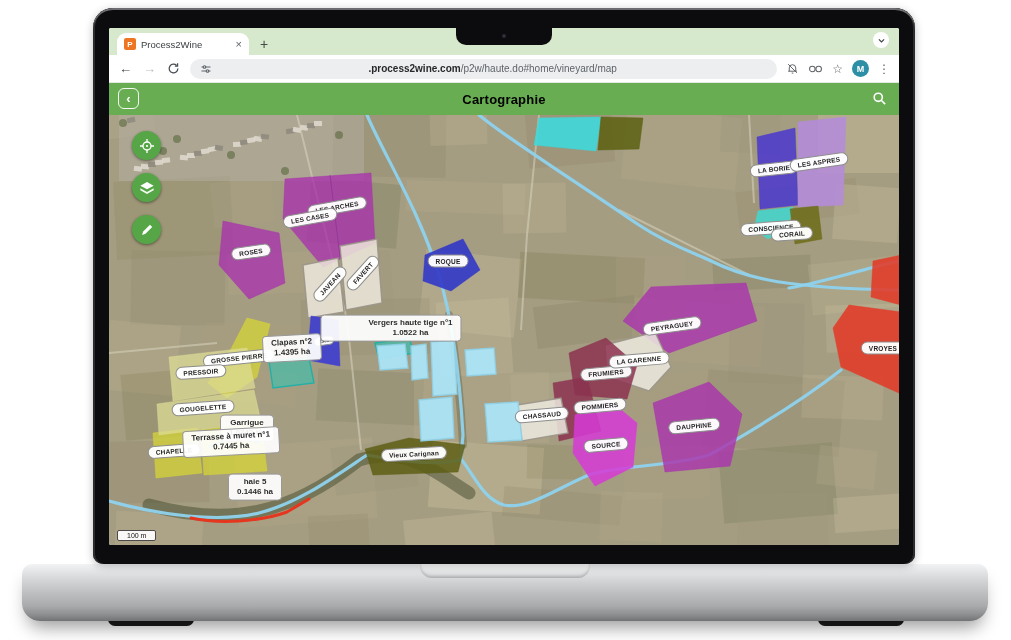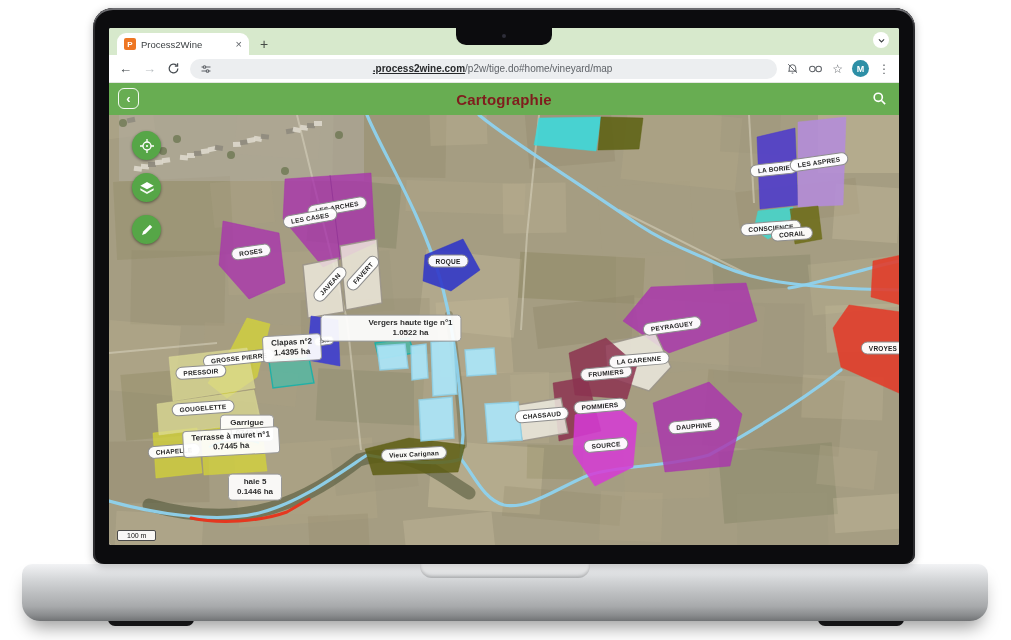--- a/index.html
+++ b/index.html
@@ -27,31 +27,31 @@
   .favicon{width:12px;height:12px;border-radius:2px;color:#fff;font-size:8px;font-weight:bold;display:flex;align-items:center;justify-content:center;flex:none;}
   .tab-title{font-size:9.5px;color:#3c4043;flex:1;white-space:nowrap;overflow:hidden;}
   .tab-close{font-size:11px;color:#5f6368;flex:none;cursor:default;}
   .newtab{margin-left:11px;margin-bottom:4px;font-size:14px;line-height:1;color:#454b46;}
   .tab-chevron{position:absolute;right:10px;top:4px;width:16px;height:16px;border-radius:50%;background:#fff;display:flex;align-items:center;justify-content:center;}
   .toolbar{height:28px;background:#fff;display:flex;align-items:center;padding:0 9px;gap:9px;border-bottom:1px solid #e4e7e2;box-sizing:border-box;}
   .nav-ic{font-size:13px;color:#3f4549;width:15px;text-align:center;line-height:1;}
   .nav-ic.disabled{color:#b9bec2;}
   .urlpill{flex:1;height:20px;background:#eceef0;border-radius:11px;display:flex;align-items:center;padding:0 10px;gap:6px;min-width:0;}
   .url{flex:1;text-align:center;font-size:10px;color:#5f6368;white-space:nowrap;overflow:hidden;}
-  .url b{color:#27292b;font-weight:600;text-decoration:underline;}
+  .url b{color:#27292b;font-weight:600;}
   .tb-right{display:flex;align-items:center;gap:9px;}
   .star{font-size:12px;color:#5f6368;line-height:1;}
   .avatar{width:17px;height:17px;border-radius:50%;color:#fff;font-size:9px;font-weight:bold;display:flex;align-items:center;justify-content:center;}
   .kebab{font-size:12px;color:#5f6368;line-height:1;}
 
   
   .appbar{height:32px;display:flex;align-items:center;position:relative;}
   .backbtn{position:absolute;left:9px;top:5px;width:21px;height:21px;border:1.5px solid rgba(255,255,255,.92);border-radius:6px;color:#fff;
            display:flex;align-items:center;justify-content:center;font-size:13px;font-weight:bold;line-height:1;box-sizing:border-box;background:transparent;}
-  .apptitle{width:100%;text-align:center;color:#7f1d1d;font-weight:bold;font-size:15px;letter-spacing:.2px;}
+  .apptitle{width:100%;text-align:center;color:#000000;font-weight:bold;font-size:13px;letter-spacing:.2px;}
   .searchbtn{position:absolute;right:12px;top:8px;display:flex;}
 
   
   .map{height:430px;position:relative;background:#a59d82;overflow:hidden;}
   .map svg.base-svg{position:absolute;left:0;top:0;z-index:5;}
   .tools{position:absolute;left:23px;top:16px;display:flex;flex-direction:column;gap:13px;z-index:30;}
   .toolbtn{width:29px;height:29px;border-radius:50%;background:#56a647;display:flex;align-items:center;justify-content:center;
            box-shadow:0 1px 3px rgba(0,0,0,.45);border:none;padding:0;}
   .lbl{position:absolute;white-space:nowrap;z-index:20;}
   .pill{background:rgba(255,255,255,.96);border:1px solid #8d8d8d;border-radius:9px;padding:2px 7px;font-size:6.5px;font-weight:bold;color:#1f1f1f;letter-spacing:.2px;}
@@ -96,21 +96,21 @@
         <path d="M20 12 a8 8 0 1 1 -2.3 -5.6"></path>
           <path d="M19.5 2.5 v5 h-5"></path>
       </svg>
       <div class="urlpill">
         <svg width="12" height="12" viewBox="0 0 24 24" stroke="#5f6368" stroke-width="2.2" fill="none">
           <line x1="3" y1="8" x2="21" y2="8"></line>
             <circle cx="9" cy="8" r="2.6" fill="#eceef0"></circle>
           <line x1="3" y1="16" x2="21" y2="16"></line>
             <circle cx="15" cy="16" r="2.6" fill="#eceef0"></circle>
         </svg>
-        <div class="url"><b>.process2wine.com</b><span>/p2w/tige.do#home/vineyard/map</span></div>
+        <div class="url"><b>.process2wine.com</b><span>/p2w/haute.do#home/vineyard/map</span></div>
       </div>
       <div class="tb-right">
         <svg width="13" height="13" viewBox="0 0 24 24" fill="none" stroke="#5f6368" stroke-width="1.8">
           <path d="M6 17 V11 a6 6 0 0 1 12 0 v6"></path>
             <line x1="4" y1="17" x2="20" y2="17"></line>
             <line x1="10.5" y1="20.5" x2="13.5" y2="20.5"></line>
             <line x1="4" y1="4" x2="20" y2="20"></line>
         </svg>
         <svg width="15" height="12" viewBox="0 0 26 18" fill="none" stroke="#5f6368" stroke-width="1.8">
           <circle cx="7.5" cy="9" r="4.8"></circle>

